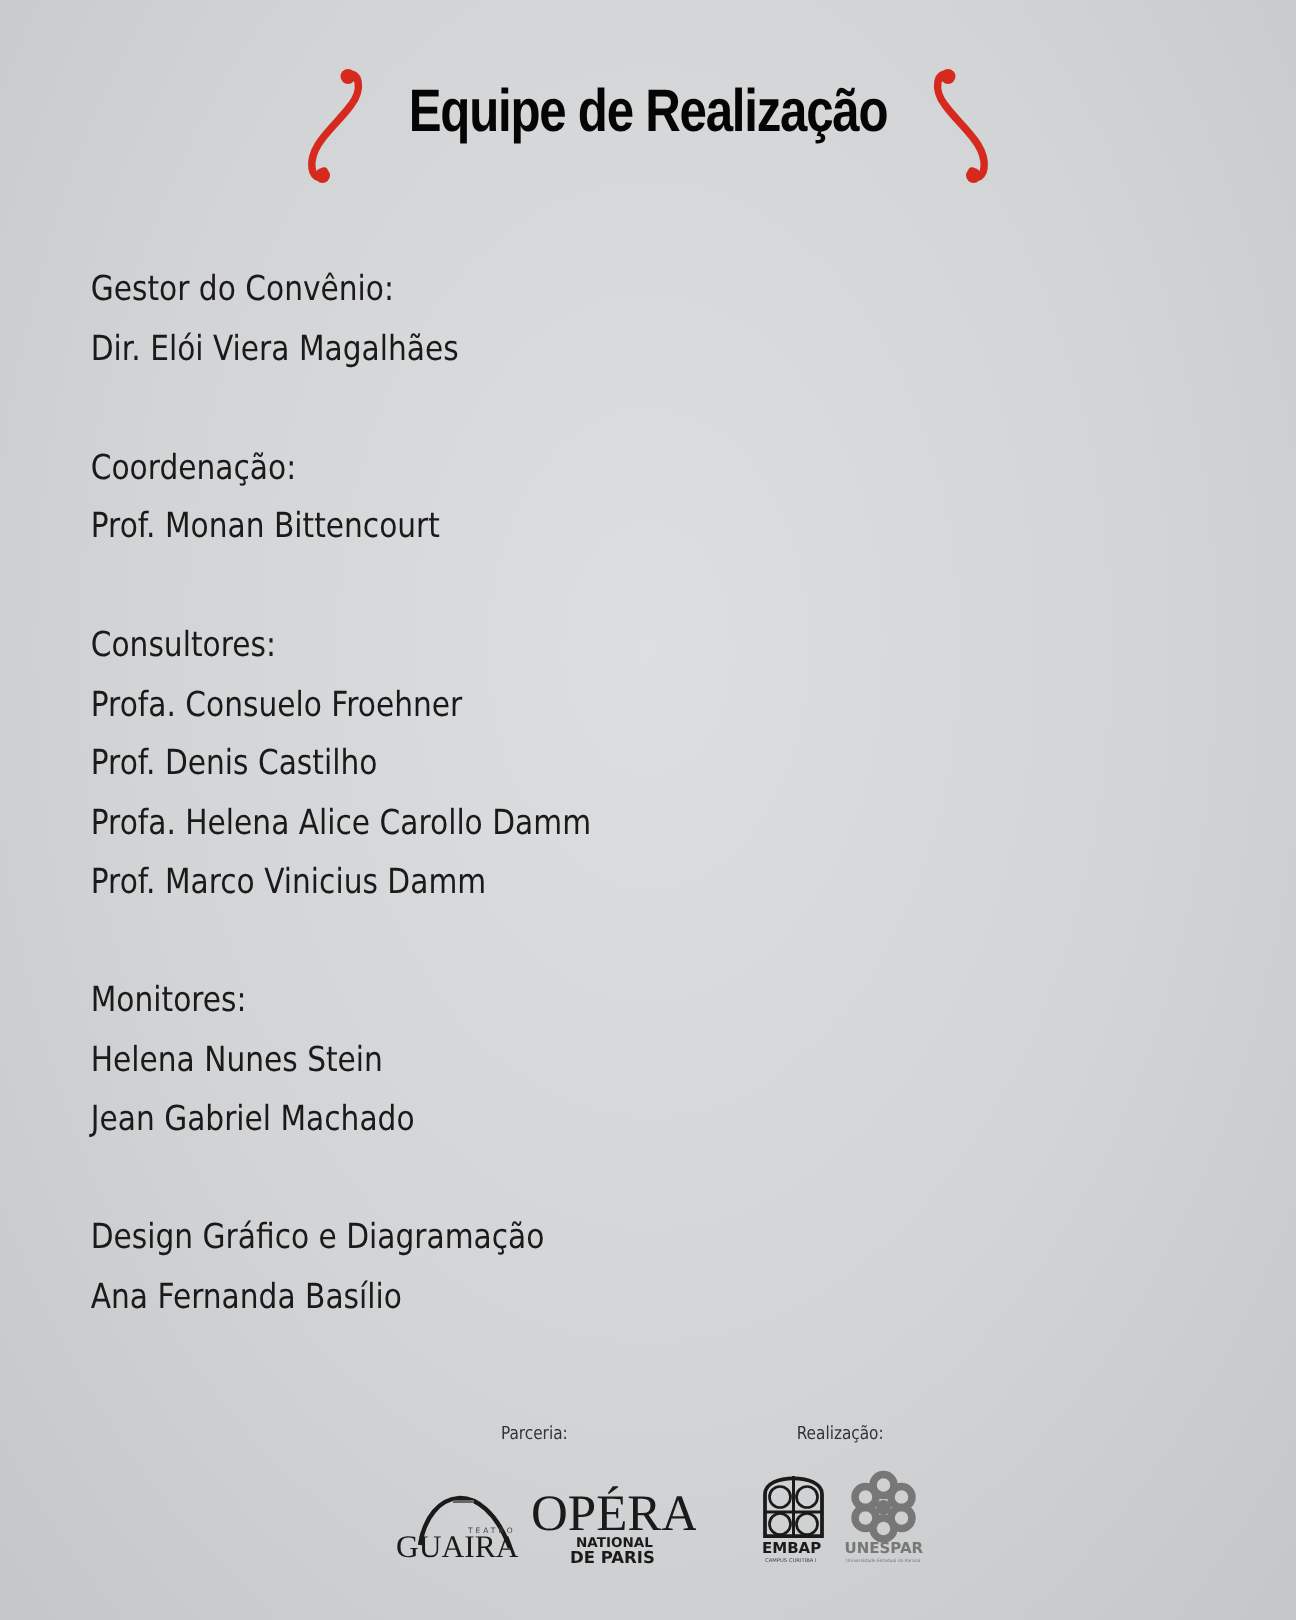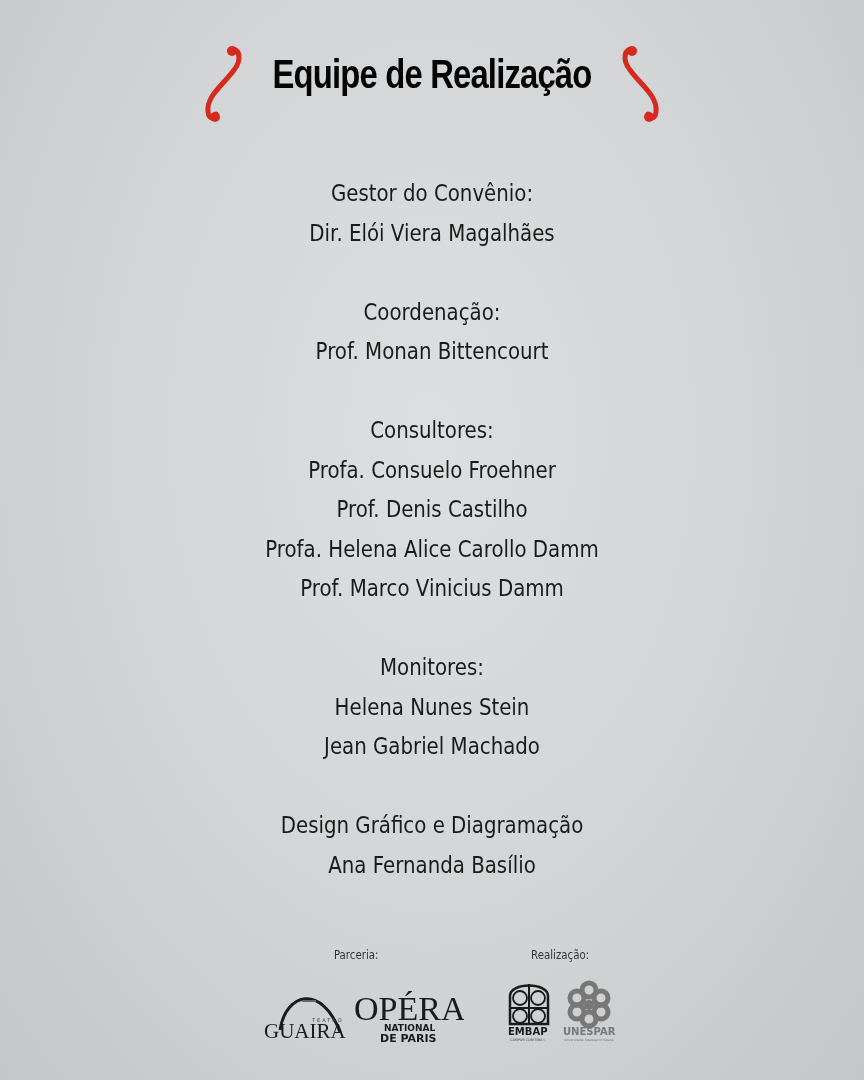--- a/index.html
+++ b/index.html
@@ -13,21 +13,21 @@
   .header { position:absolute; top:38px; left:0; width:864px; height:90px; }
   .swirl { position:absolute; top:2px; width:50px; height:86px; }
   .swirl.left { left:196px; }
   .swirl.right { left:618px; }
   .title {
     position:absolute; top:14px; left:0; width:864px; text-align:center;
     font-family: "Liberation Sans", sans-serif; font-weight:bold;
     font-size:40px; letter-spacing:-1px; color:#050505;
     transform: scaleX(0.82); transform-origin:center;
   }
-  .credits { position:absolute; top:174px; left:0; width:864px; text-align:center; }
+  .credits { position:absolute; top:174px; left:0; width:864px; }
   .line {
     font-family: "DejaVu Sans", sans-serif; font-size:23px; line-height:39.5px;
     color:#1a1a1a; transform: scaleX(0.86); transform-origin:center;
     height:39.5px; white-space:nowrap;
   }
   .gap { height:39.5px; }
   .footer { position:absolute; top:948px; left:0; width:860px; height:100px; }
   .flabel { position:absolute; top:0; font-size:12px; color:#333; transform:scaleX(0.85); }
   .flabel.p { left:330px; }
   .flabel.r { left:526px; }

